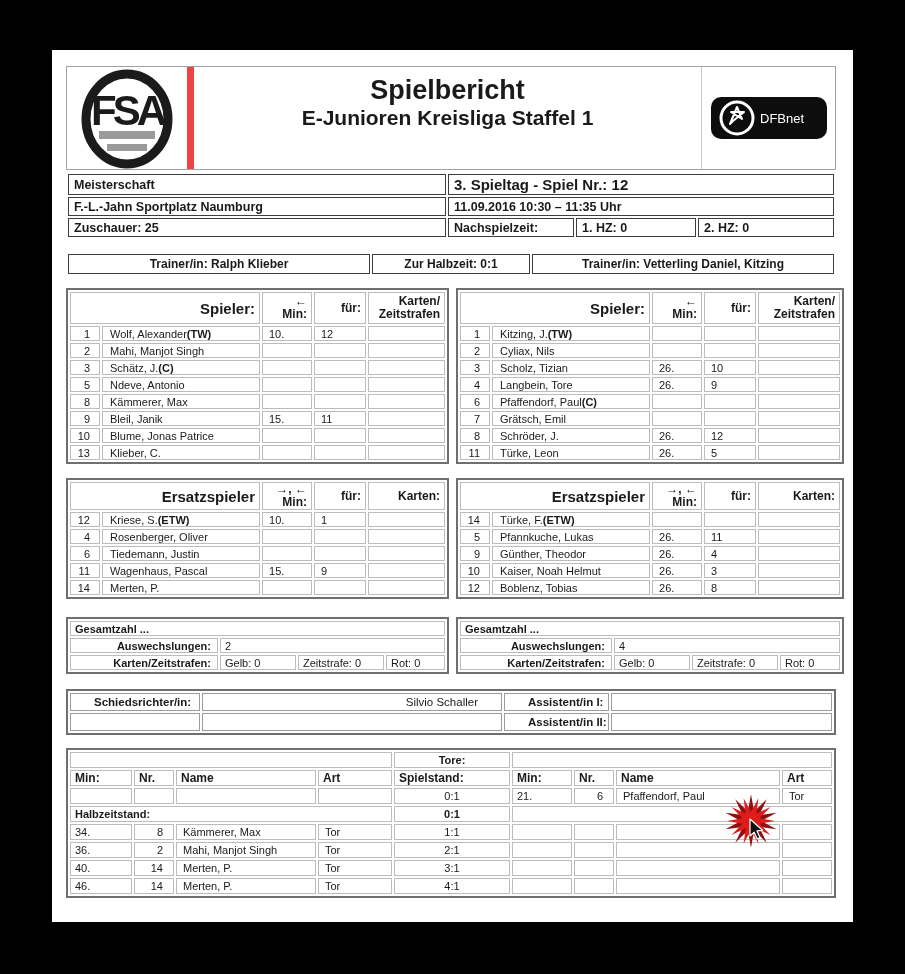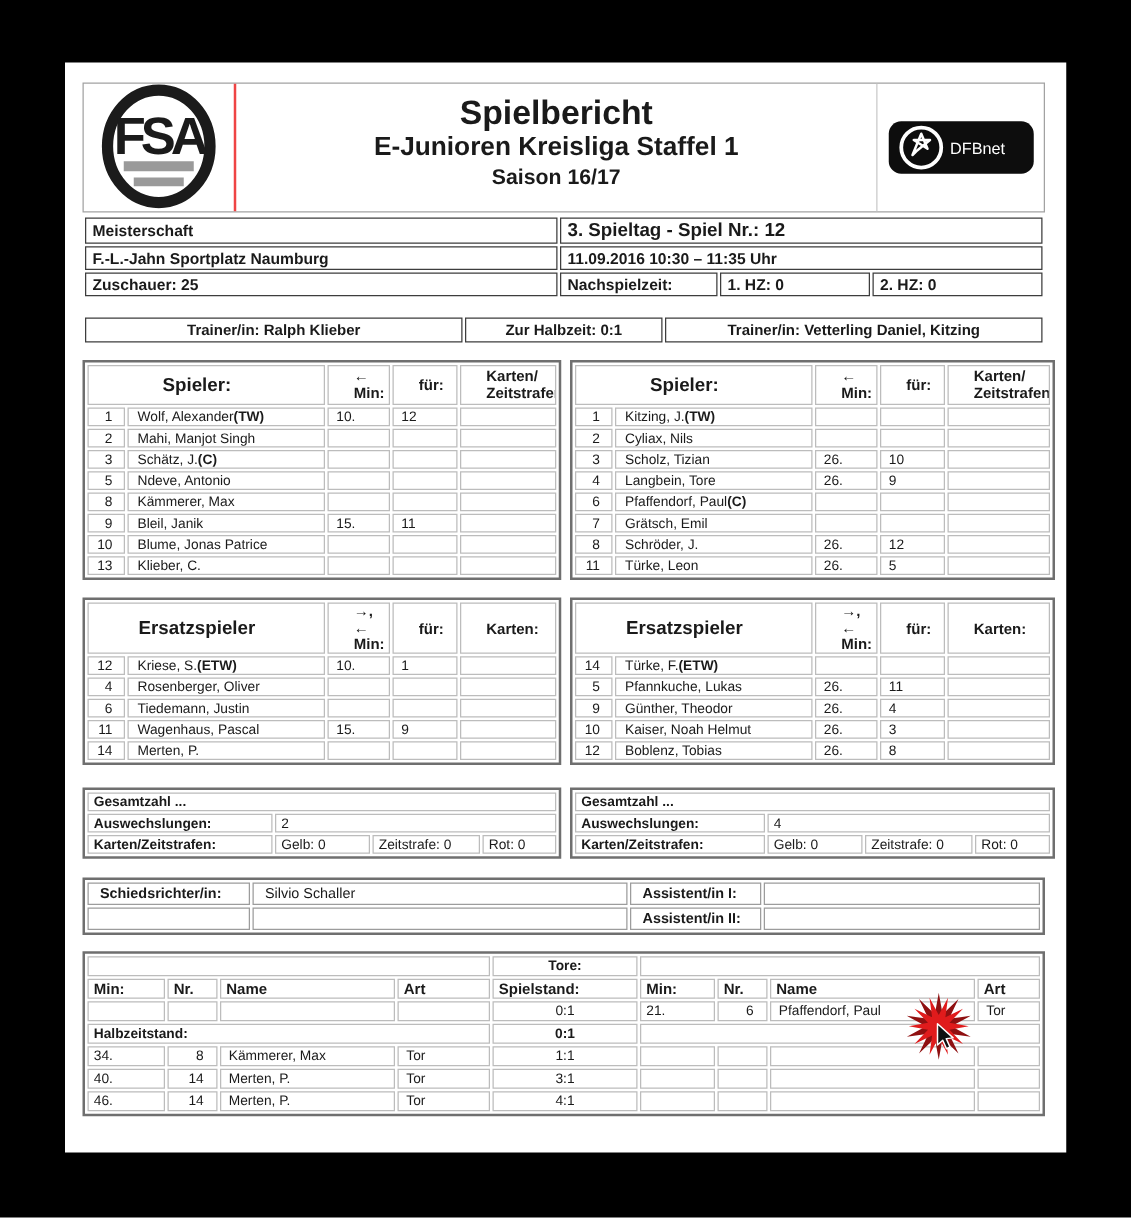--- a/index.html
+++ b/index.html
@@ -3,21 +3,21 @@
 <meta charset="utf-8">
 <style>
   html,body{margin:0;padding:0;}
   body{width:905px;height:974px;background:#000;position:relative;
        font-family:"Liberation Sans", sans-serif;color:#1a1a1a;}
   .page{position:absolute;left:52px;top:50px;width:801px;height:872px;background:#fff;overflow:hidden;}
   .content{position:absolute;left:14px;top:0;width:770px;}
 
   
   .header-box{margin-top:16px;height:102px;border:1px solid #a2a2a2;display:flex;background:#fff;}
-  .logo-cell{width:120px;border-right:2px solid #ef4444;display:flex;align-items:flex-start;justify-content:center;}
+  .logo-cell{width:120px;border-right:7px solid #ef4444;display:flex;align-items:flex-end;justify-content:center;}
   .title-cell{flex:1;border-right:1px solid #c9c9c9;text-align:center;padding-top:8px;}
   .dfb-cell{width:133px;display:flex;align-items:center;justify-content:center;}
   .h-title{font-size:27px;font-weight:bold;line-height:30px;}
   .h-sub{font-size:21px;font-weight:bold;line-height:26px;}
   .h-season{font-size:17px;font-weight:bold;line-height:22px;}
 
   
   table{border-collapse:separate;border-spacing:2px;width:100%;table-layout:fixed;}
   td,th{background:#fff;overflow:hidden;white-space:nowrap;}
 
@@ -29,37 +29,37 @@
   .team-tab td{border:1px solid #3d3d3d;text-align:center;font-weight:bold;}
   .team-tab .t-name{font-size:15px;height:20px;}
   .team-tab .t-sub{font-size:12px;height:16px;}
 
   .cols2{display:flex;gap:7px;}
   .cols2 > div{flex:0 0 auto;}
   .colL{width:379px;} .colR{width:384px;}
 
   .tframe{border:2px solid #6f6f6f;background:#fff;}
   .ltab th,.ltab td{border:1px solid #bcbcbc;}
-  .ltab th{font-size:12px;text-align:center;vertical-align:middle;padding:0 20px;}
+  .ltab th{font-size:12px;text-align:right;vertical-align:middle;padding:0 4px;}
   .ltab .lt-title{font-size:15px;padding-left:5px;}
   .ltab td{font-size:11px;height:13px;padding:0 3px;}
   .starters thead th{height:30px;}
   .subs thead th{height:24px;}
   .pre{white-space:pre-line;line-height:13px;}
   .c-nr{text-align:right;padding-right:9px !important;}
   .c-name{padding-left:7px !important;}
   .c-name b{font-weight:bold;}
   .c-min,.c-fuer{padding-left:6px !important;margin-top:20px;}
 
   .ttab{margin-top:0;}
   .ttab td{border:1px solid #bcbcbc;font-size:11px;height:13px;padding:0 4px;}
   .t-title{font-weight:bold;}
-  .t-label{font-weight:bold;text-align:left;padding-right:6px !important;}
-
-  .otab td{border:1px solid #9c9c9c;font-size:11.5px;height:16px;padding:0 9px;vertical-align:middle;}
+  .t-label{font-weight:bold;text-align:right;padding-right:6px !important;}
+
+  .otab td{border:1px solid #9c9c9c;font-size:11.5px;height:16px;padding:0 23px;vertical-align:middle;text-align:right;}
   .o-label{font-weight:bold;}
 
   .gtab th,.gtab td{border:1px solid #bcbcbc;font-size:11px;}
   .gtab th{font-weight:bold;font-size:12px;height:14px;padding:0 4px;text-align:left;}
   .g-title{font-size:15px;font-weight:bold;text-align:center;height:18px;}
   .g-blank{height:18px;}
   .gh-min,.gh-nr,.gh-score{text-align:center;}
   .gtab td{height:14px;padding:0 4px;}
   .g-min{text-align:left;padding-right:12px !important;}
   .g-nr{text-align:right;padding-right:10px !important;}
@@ -84,21 +84,20 @@
       <svg width="96" height="100" viewBox="0 0 96 100">
         <ellipse cx="48" cy="50" rx="41" ry="45" fill="none" stroke="#1b1b1b" stroke-width="9"></ellipse>
         <text x="48" y="56" text-anchor="middle" font-family="Liberation Sans, sans-serif" font-size="42" font-weight="bold" fill="#1b1b1b" letter-spacing="-4">FSA</text>
         <rect x="20" y="62" width="56" height="8" fill="#9a9a9a"></rect>
         <rect x="28" y="75" width="40" height="7" fill="#9a9a9a"></rect>
       </svg>
     </div>
     <div class="title-cell">
       <div class="h-title">Spielbericht</div>
       <div class="h-sub">E-Junioren Kreisliga Staffel 1</div>
-      <div class="h-season">Saison 16/17</div>
     </div>
     <div class="dfb-cell">
       <svg width="118" height="46" viewBox="0 0 118 46">
         <rect x="1" y="2" rx="10" ry="10" width="116" height="42" fill="#0d0d0d"></rect>
         <circle cx="27" cy="23" r="16" fill="none" stroke="#fff" stroke-width="3"></circle>
         <path d="M20 29 L27 12 L32 24 L21 17 L34 17 L23 26 Z" fill="none" stroke="#fff" stroke-width="2" stroke-linejoin="round"></path>
         <text x="50" y="28" font-family="Liberation Sans, sans-serif" font-size="13" fill="#fff">DFBnet</text>
       </svg>
     </div>
   </div>
@@ -574,20 +573,31 @@
               <td class="g-nr">8</td>
               <td class="g-name">Kämmerer, Max</td>
               <td class="g-art">Tor</td>
               <td class="g-score">1:1</td>
               <td class="g-min"></td>
               <td class="g-nr"></td>
               <td class="g-name"></td>
               <td class="g-art"></td>
             </tr>
             <tr>
+              <td class="g-min">36.</td>
+              <td class="g-nr">2</td>
+              <td class="g-name">Mahi, Manjot Singh</td>
+              <td class="g-art">Tor</td>
+              <td class="g-score">2:1</td>
+              <td class="g-min"></td>
+              <td class="g-nr"></td>
+              <td class="g-name"></td>
+              <td class="g-art"></td>
+            </tr>
+            <tr>
               <td class="g-min">40.</td>
               <td class="g-nr">14</td>
               <td class="g-name">Merten, P.</td>
               <td class="g-art">Tor</td>
               <td class="g-score">3:1</td>
               <td class="g-min"></td>
               <td class="g-nr"></td>
               <td class="g-name"></td>
               <td class="g-art"></td>
             </tr>

